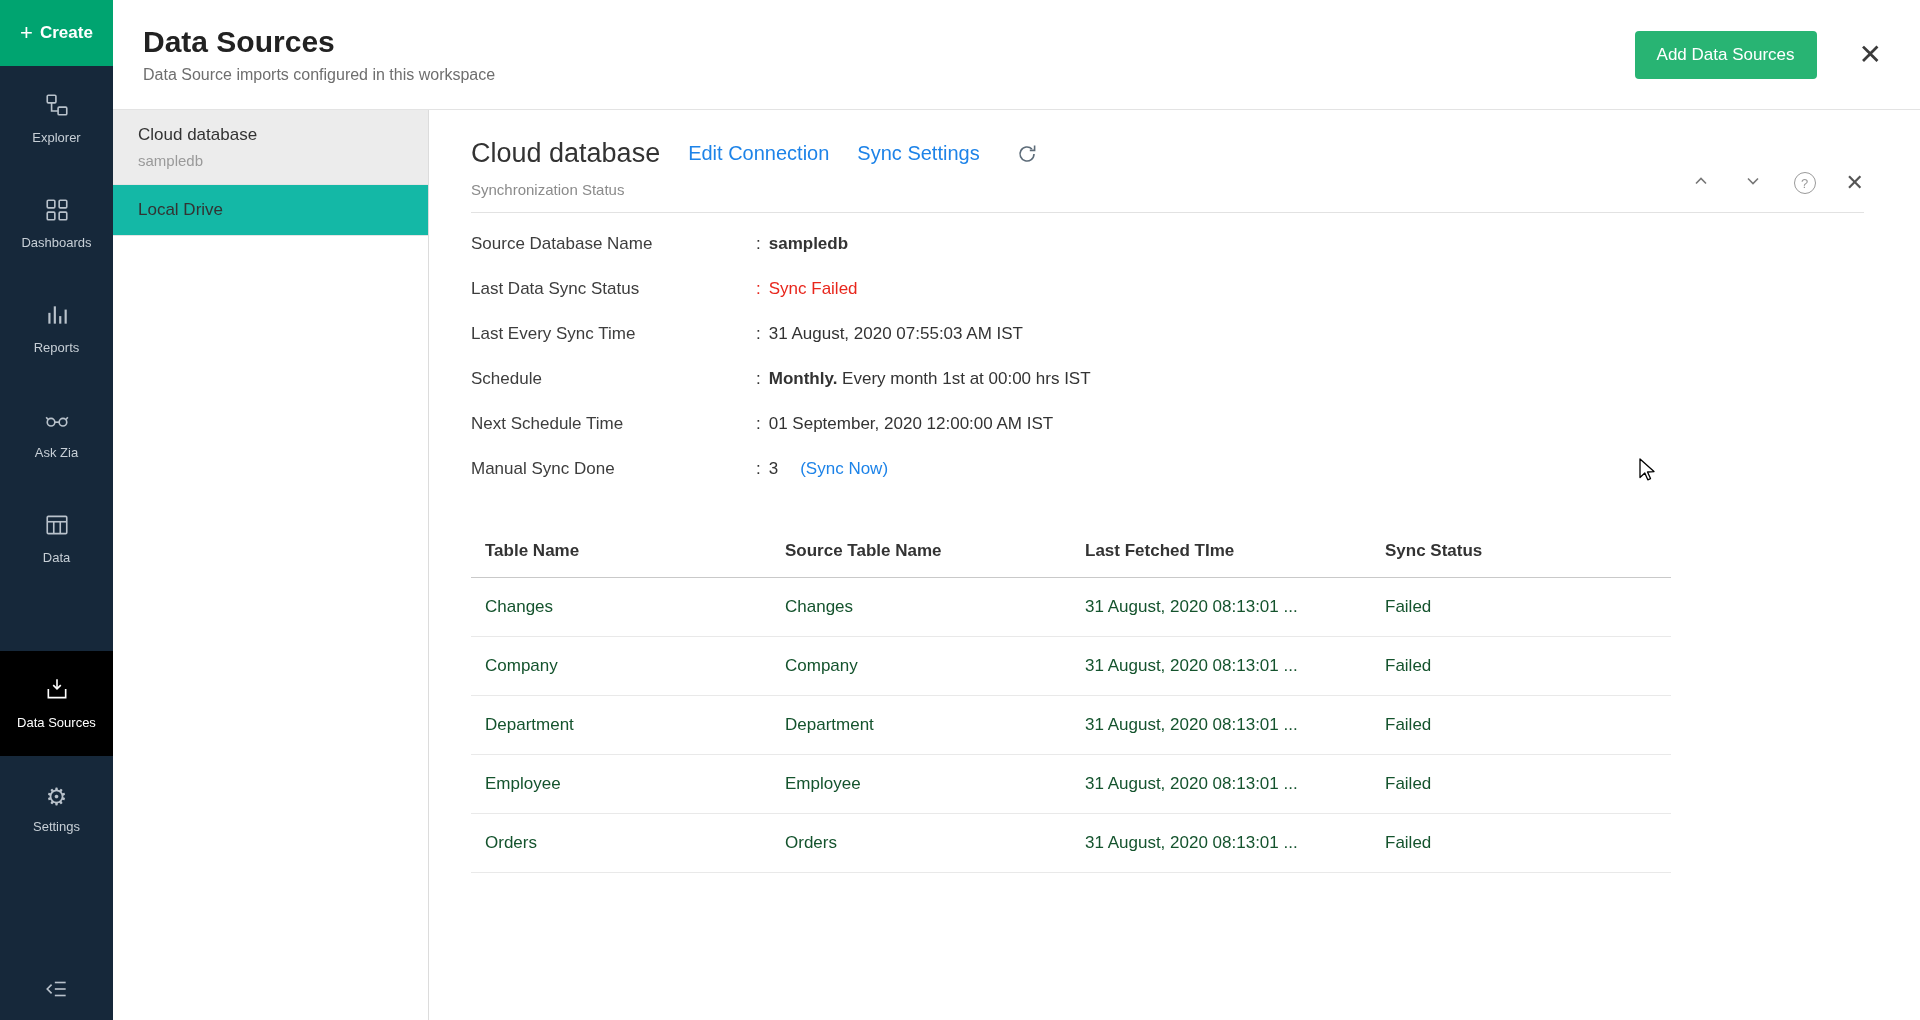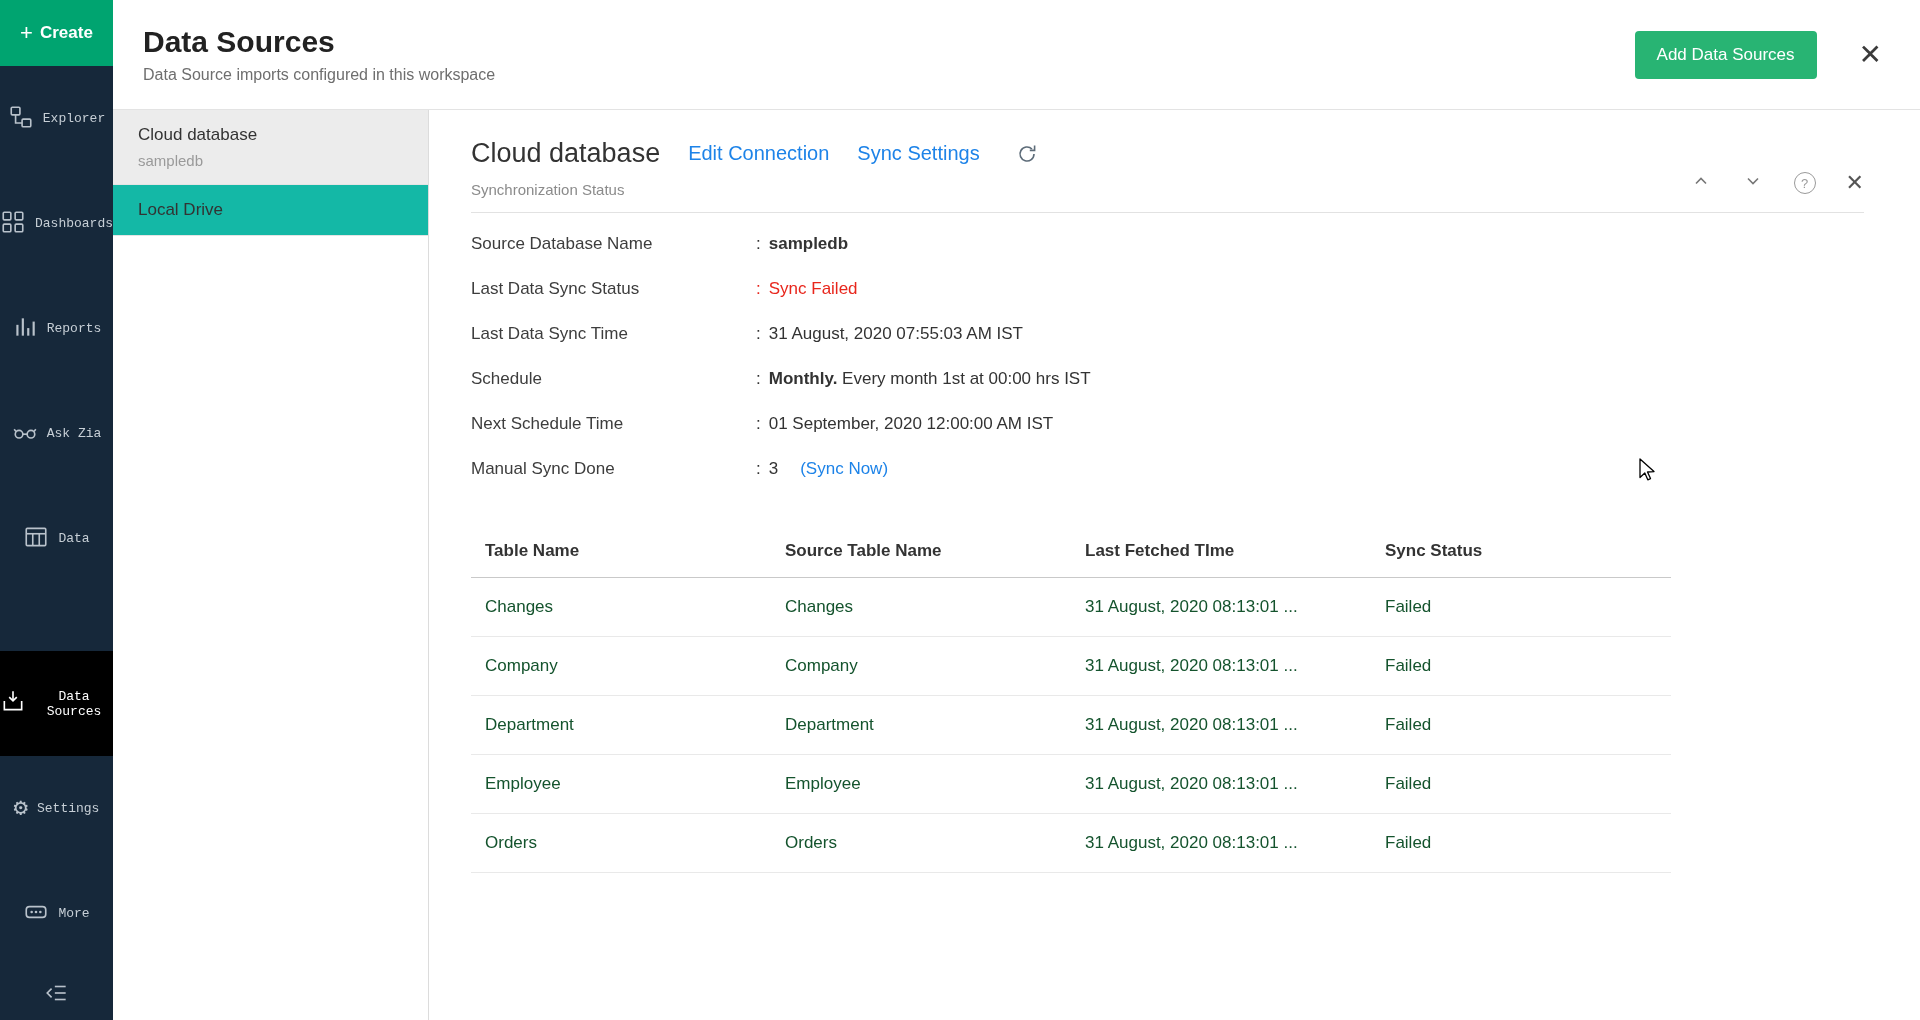--- a/index.html
+++ b/index.html
@@ -26,22 +26,22 @@
     display:flex;flex-direction:column;align-items:stretch;
   }
   .create-btn{
     height:66px;background:var(--create-green);color:#fff;
     display:flex;align-items:center;justify-content:center;gap:7px;
     font-size:17px;font-weight:bold;cursor:pointer;flex-shrink:0;
   }
   .create-btn .plus{font-size:22px;font-weight:normal;line-height:1;}
   .side-item{
     height:105px;flex-shrink:0;
-    display:flex;flex-direction:row;align-items:center;justify-content:center;gap:9px;
-    color:#c7cfd6;font-size:13px;cursor:pointer;text-align:center;font-family:Liberation Mono, monospace;
+    display:flex;flex-direction:column;justify-content:center;gap:9px;
+    color:#c7cfd6;font-size:13px;cursor:pointer;text-align:center;
   }
   .side-item svg{width:26px;height:26px;stroke:#b9c2cb;}
   .side-item .glyph{font-size:24px;line-height:26px;color:#b9c2cb;}
   .side-item.active{background:var(--active-black);color:#fff;}
   .side-item.active svg{stroke:#fff;}
   .side-gap{height:60px;flex-shrink:0;}
   .collapse-item{
     margin-top:auto;height:58px;display:flex;align-items:center;justify-content:center;
     cursor:pointer;flex-shrink:0;
   }
@@ -191,31 +191,20 @@
         </svg>
     </span>
     <span>Data Sources</span>
   </div>
 
   <div class="side-item">
     <span class="glyph">⚙</span>
     <span>Settings</span>
   </div>
 
-  <div class="side-item">
-    <span>
-      <svg viewBox="0 0 24 24" fill="none" stroke-width="1.5">
-          <rect x="3" y="7" width="18" height="10" rx="3"></rect>
-          <circle cx="8" cy="12" r="1.2" fill="currentColor" stroke="none" style="fill:#b9c2cb"></circle>
-          <circle cx="12" cy="12" r="1.2" stroke="none" style="fill:#b9c2cb"></circle>
-          <circle cx="16" cy="12" r="1.2" stroke="none" style="fill:#b9c2cb"></circle>
-        </svg>
-    </span>
-    <span>More</span>
-  </div>
 
   <div class="collapse-item">
     <span>
       <svg viewBox="0 0 24 24" fill="none" stroke-width="1.5">
           <path d="M20 6 H10"></path>
           <path d="M20 12 H10"></path>
           <path d="M20 18 H10"></path>
           <path d="M7 8 L3 12 L7 16"></path>
         </svg>
     </span>
@@ -290,21 +279,21 @@
           </div>
         </div>
         <div class="field-row">
           <div class="field-label">Last Data Sync Status</div>
           <div class="field-value">
             <span class="colon red">:</span>
             <span class="red">Sync Failed</span>
           </div>
         </div>
         <div class="field-row">
-          <div class="field-label">Last Data Sync Time</div>
+          <div class="field-label">Last Every Sync Time</div>
           <div class="field-value">
             <span class="colon">:</span>
             <span>31 August, 2020 07:55:03 AM IST</span>
           </div>
         </div>
         <div class="field-row">
           <div class="field-label">Schedule</div>
           <div class="field-value">
             <span class="colon">:</span>
             <span><span class="bold">Monthly.</span><span> Every month 1st at 00:00 hrs IST</span></span>

